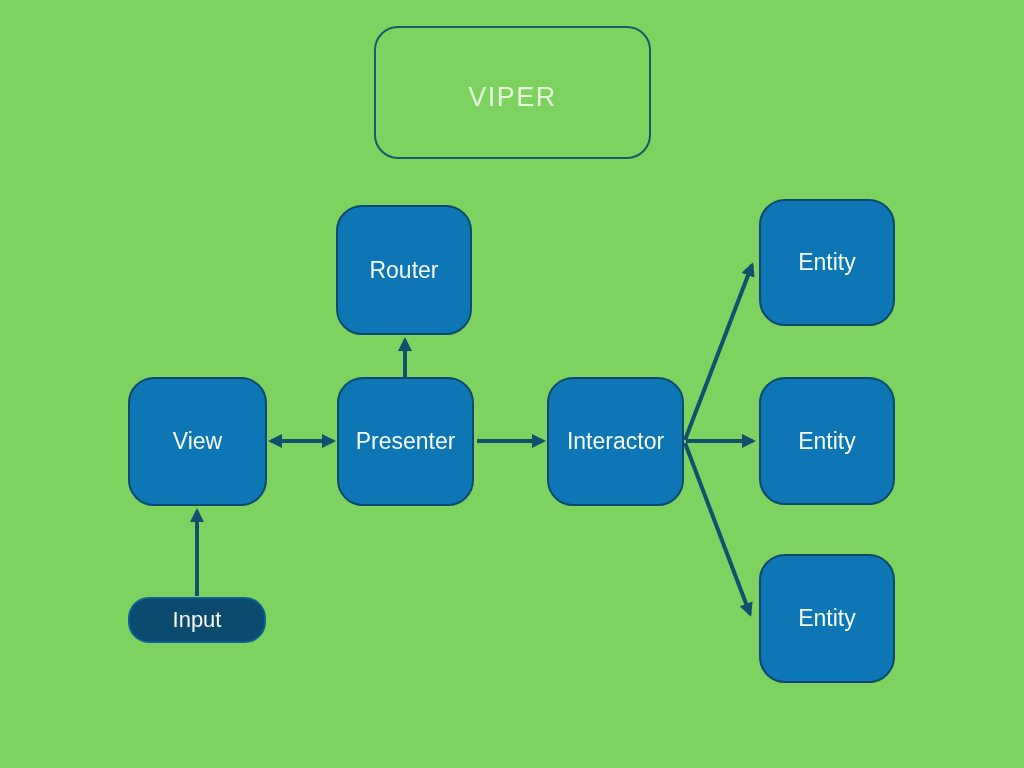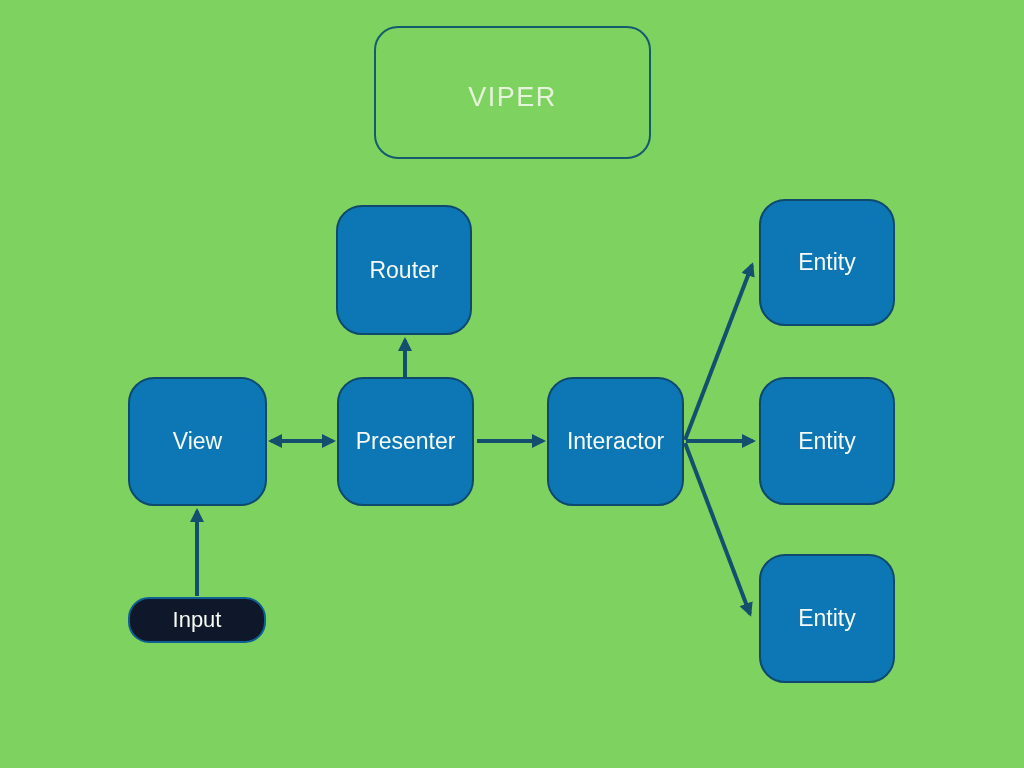--- a/index.html
+++ b/index.html
@@ -46,21 +46,21 @@
   }
   #node-router     { left: 336px; top: 205px; width: 136px; height: 130px; }
   #node-view       { left: 128px; top: 377px; width: 139px; height: 129px; }
   #node-presenter  { left: 337px; top: 377px; width: 137px; height: 129px; }
   #node-interactor { left: 547px; top: 377px; width: 137px; height: 129px; text-align: right; }
   #node-entity-top    { left: 759px; top: 199px; width: 136px; height: 127px; }
   #node-entity-middle { left: 759px; top: 377px; width: 136px; height: 128px; }
   #node-entity-bottom { left: 759px; top: 554px; width: 136px; height: 129px; }
   #node-input {
     left: 128px; top: 597px; width: 138px; height: 46px;
-    background: #0f172a;
+    background: #0c4a6e;
     border: 2px solid #0e6094;
     border-radius: 21px;
     font-size: 22px;
   }
   .edge { stroke: #14506e; stroke-width: 4; fill: none; }
 </style>
 </head>
 <body>
 
 <div class="slide">

